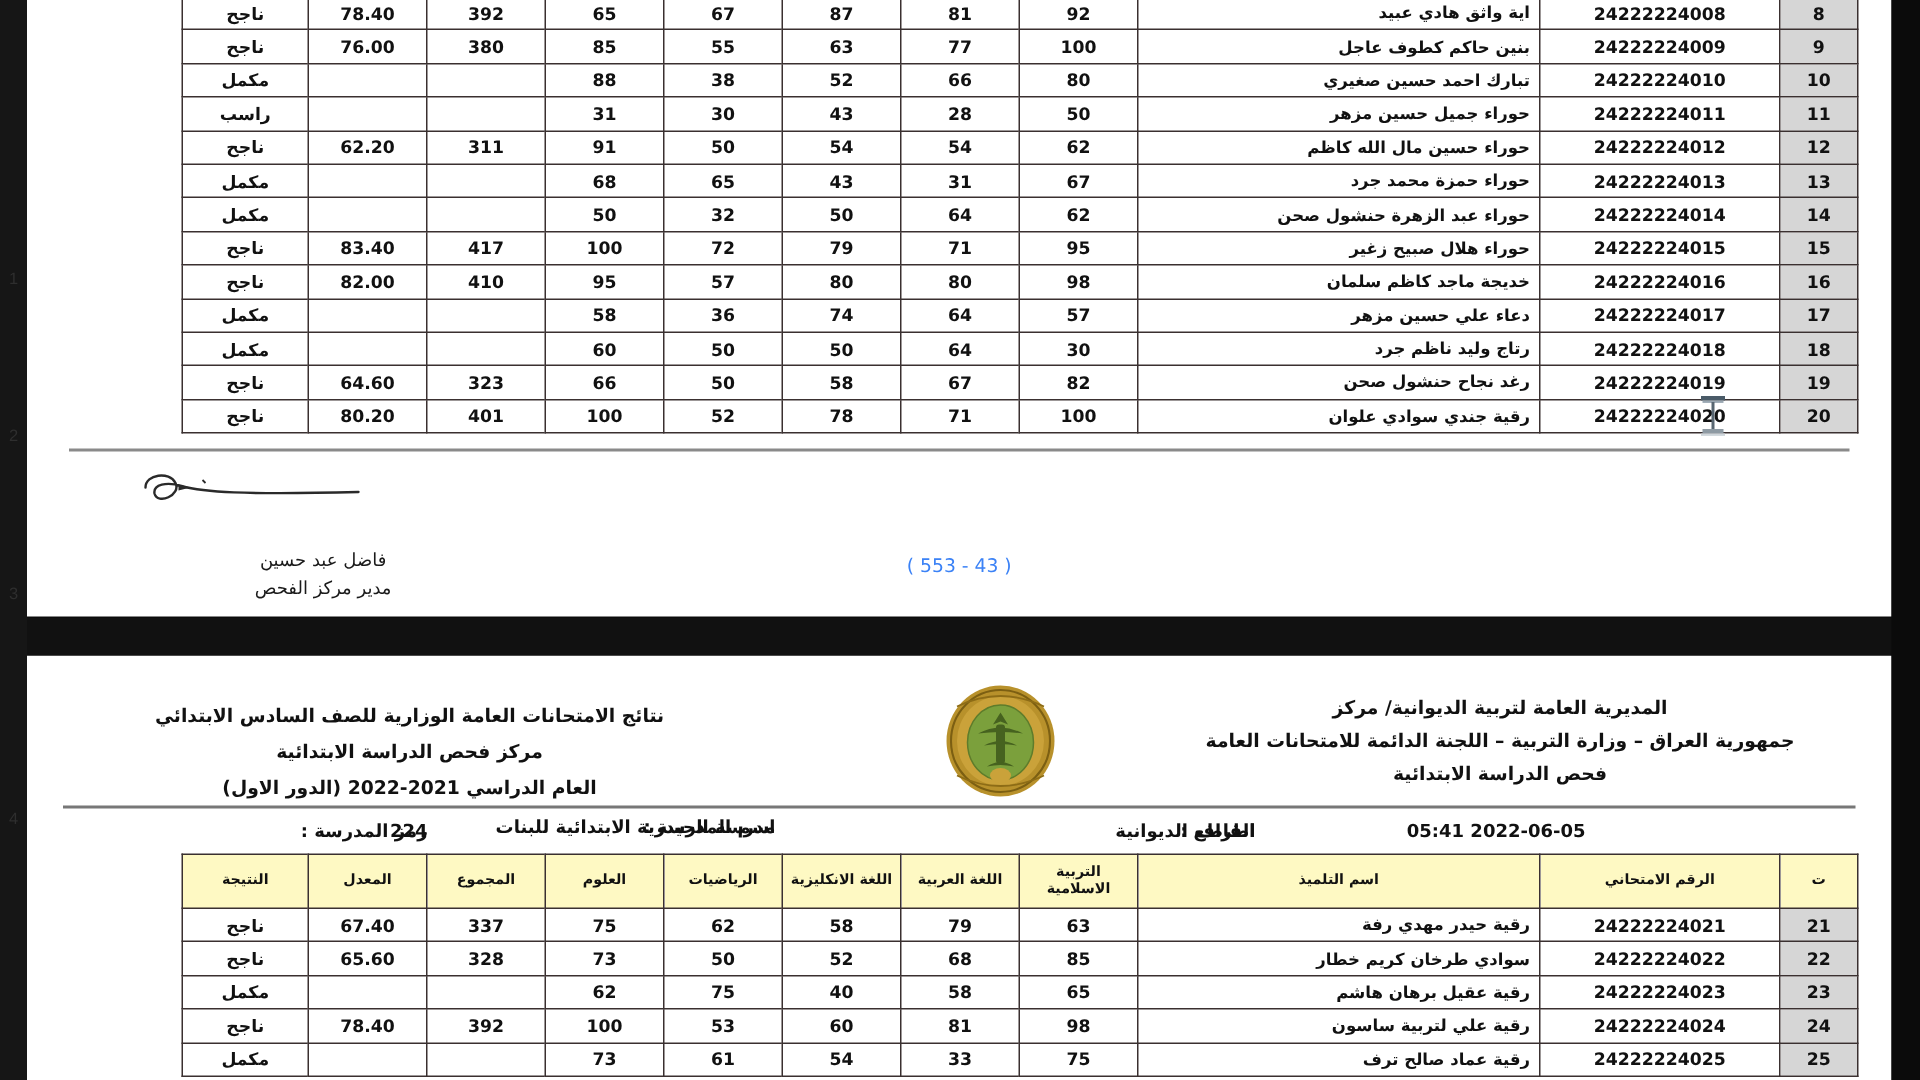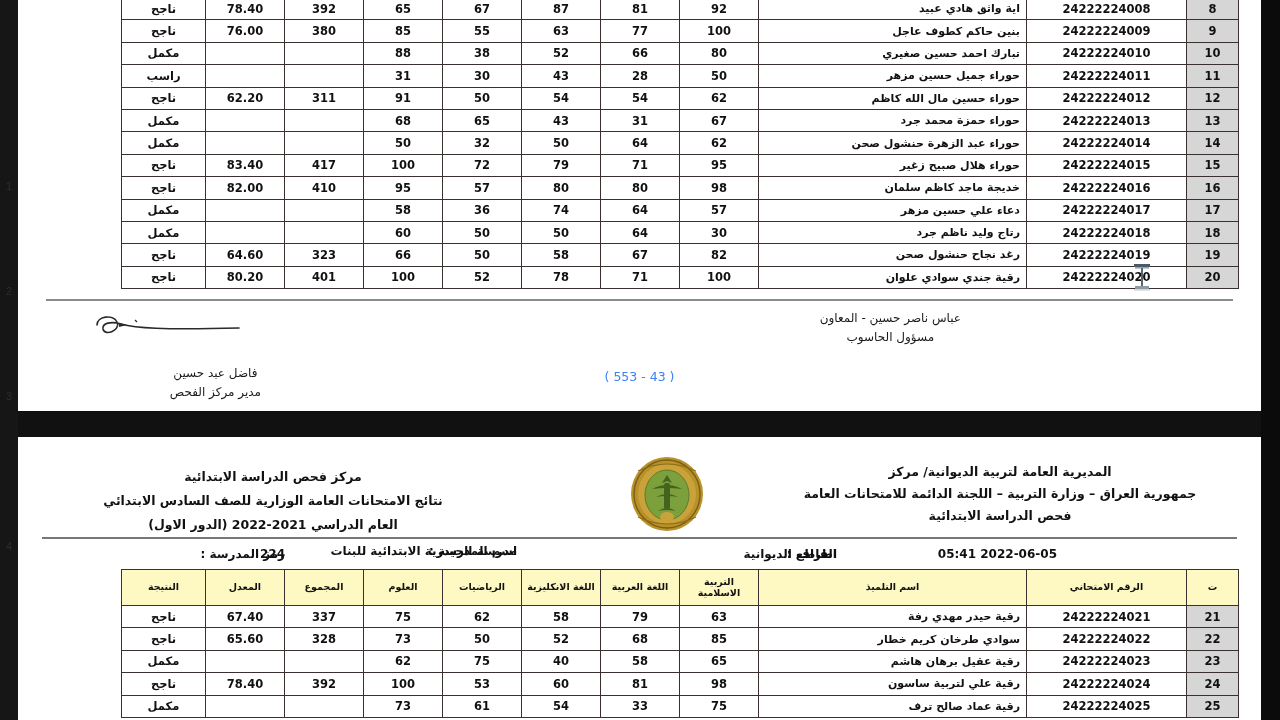--- a/index.html
+++ b/index.html
@@ -427,24 +427,20 @@
               <td class="num">401</td>
               <td class="num">80.20</td>
               <td class="res-najah">ناجح</td>
             </tr>
           </tbody>
       </table>
     </div>
 
     <div class="hr-sep" style="top:300px;"></div>
 
-    <div class="sig-block sig-assistant">
-      <div>عباس ناصر حسين - المعاون</div>
-      <div>مسؤول الحاسوب</div>
-    </div>
 
     <svg class="signature-mark" viewBox="0 0 160 34">
       <path d="M6 14 C6 5, 22 3, 26 11 C30 19, 14 26, 12 18 C11 12, 20 10, 30 13 C44 17, 70 19, 148 17" fill="none" stroke="#2a2a2a" stroke-width="1.6" stroke-linecap="round"></path>
       <path d="M28 12 L36 14 L28 16 Z" fill="#2a2a2a"></path>
       <path d="M44 9 L46 11" fill="none" stroke="#2a2a2a" stroke-width="1.2"></path>
     </svg>
 
     <div class="sig-block sig-director">
       <div>فاضل عبد حسين</div>
       <div>مدير مركز الفحص</div>
@@ -479,22 +475,22 @@
         <path d="M34 34 Q49 26 64 34 Q49 32 34 34 Z" fill="#46621f"></path>
         <path d="M38 42 Q49 36 60 42 Q49 40 38 42 Z" fill="#46621f"></path>
         <rect x="46" y="28" width="6" height="26" rx="2" fill="#46621f"></rect>
         <path d="M40 56 Q49 50 58 56 Q49 54 40 56 Z" fill="#46621f"></path>
         <ellipse cx="49" cy="62" rx="7" ry="5" fill="#caa23a"></ellipse>
         <path d="M20 16 Q49 2 78 16" fill="none" stroke="#8d6c16" stroke-width="1.2"></path>
         <path d="M20 62 Q49 76 78 62" fill="none" stroke="#8d6c16" stroke-width="1.2"></path>
       </svg>
 
       <div class="hdr-left">
+        <div>نتائج الامتحانات العامة الوزارية للصف السادس الابتدائي</div>
         <div>مركز فحص الدراسة الابتدائية</div>
-        <div>نتائج الامتحانات العامة الوزارية للصف السادس الابتدائي</div>
         <div>العام الدراسي  2021-2022 (الدور الاول)</div>
       </div>
     </div>
 
     <div class="hdr-rule"></div>
 
     <div class="info-row">
       <span class="info-school-code">
         <span>رمز المدرسة :</span>
         <span>224</span>

